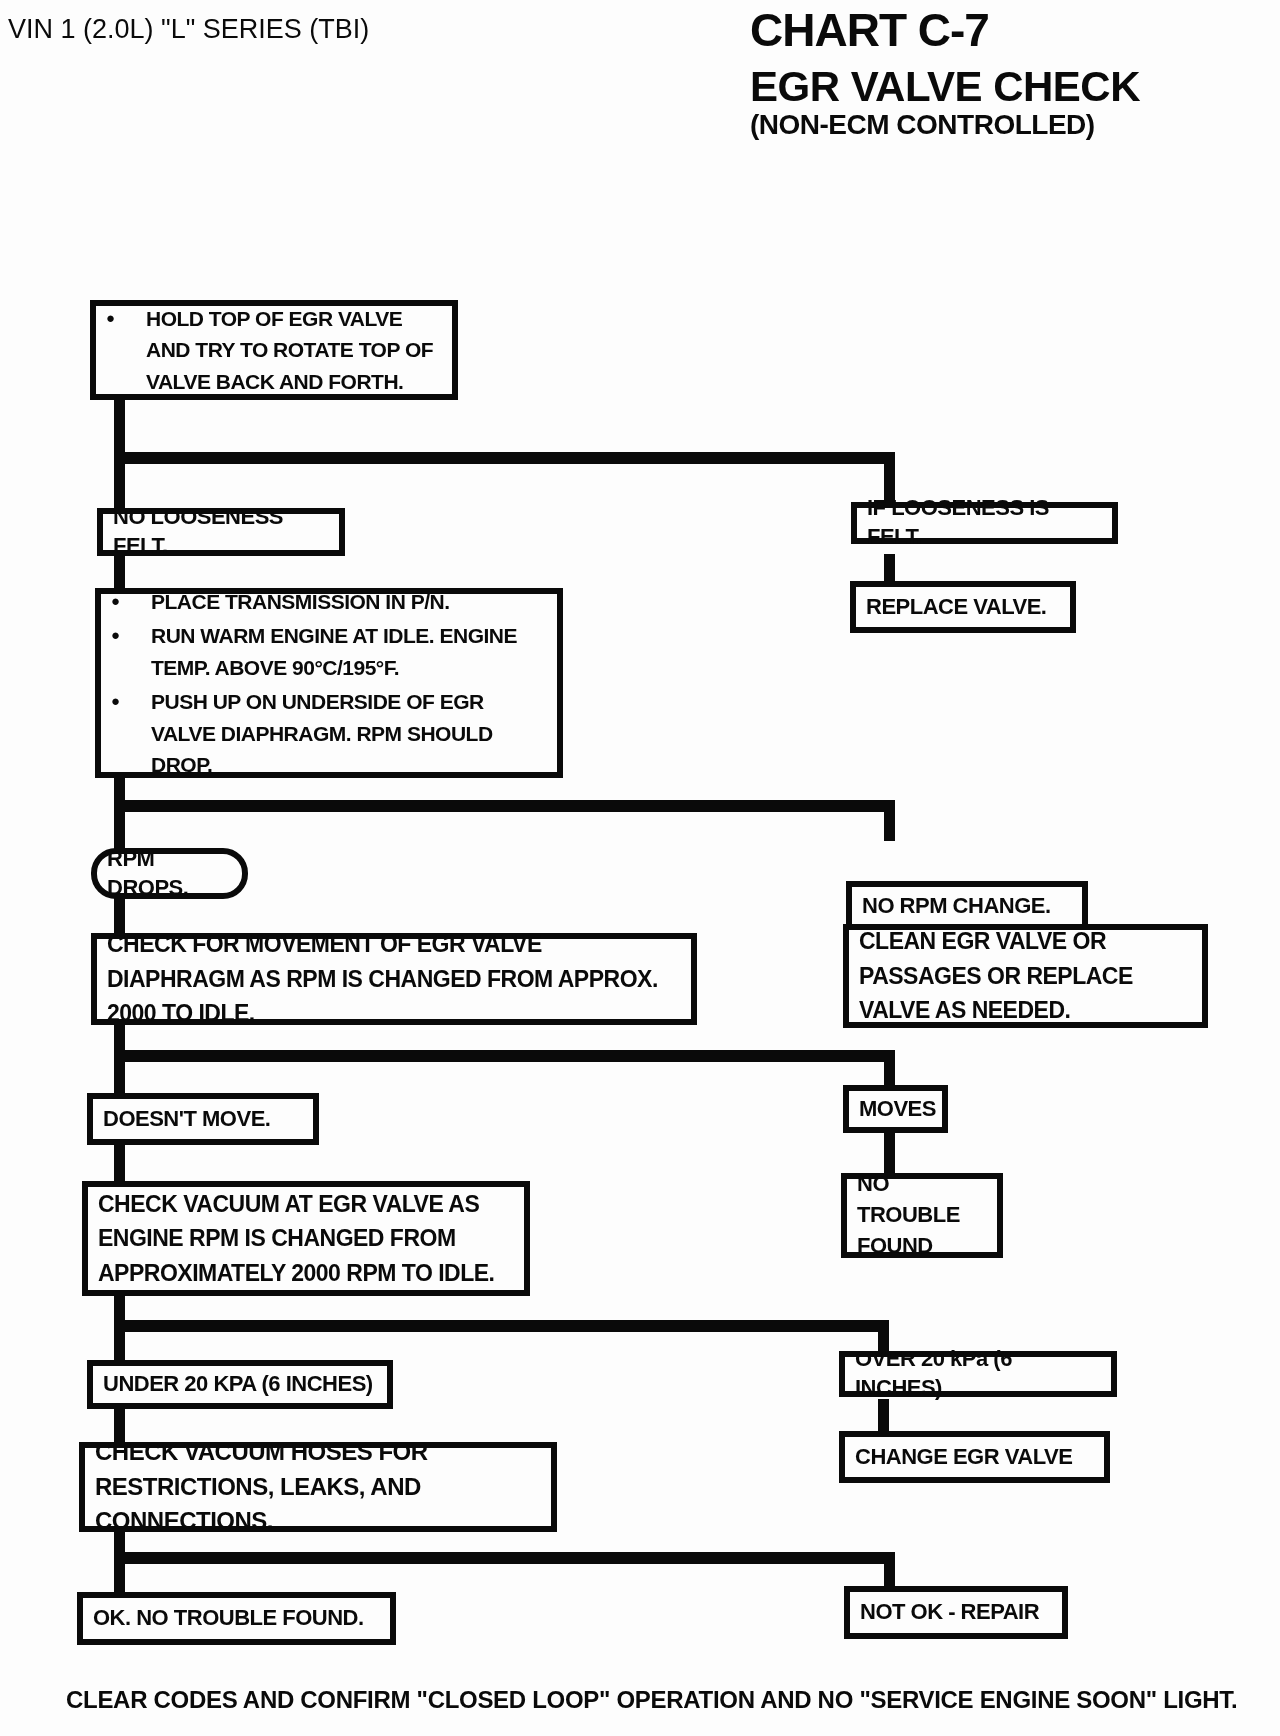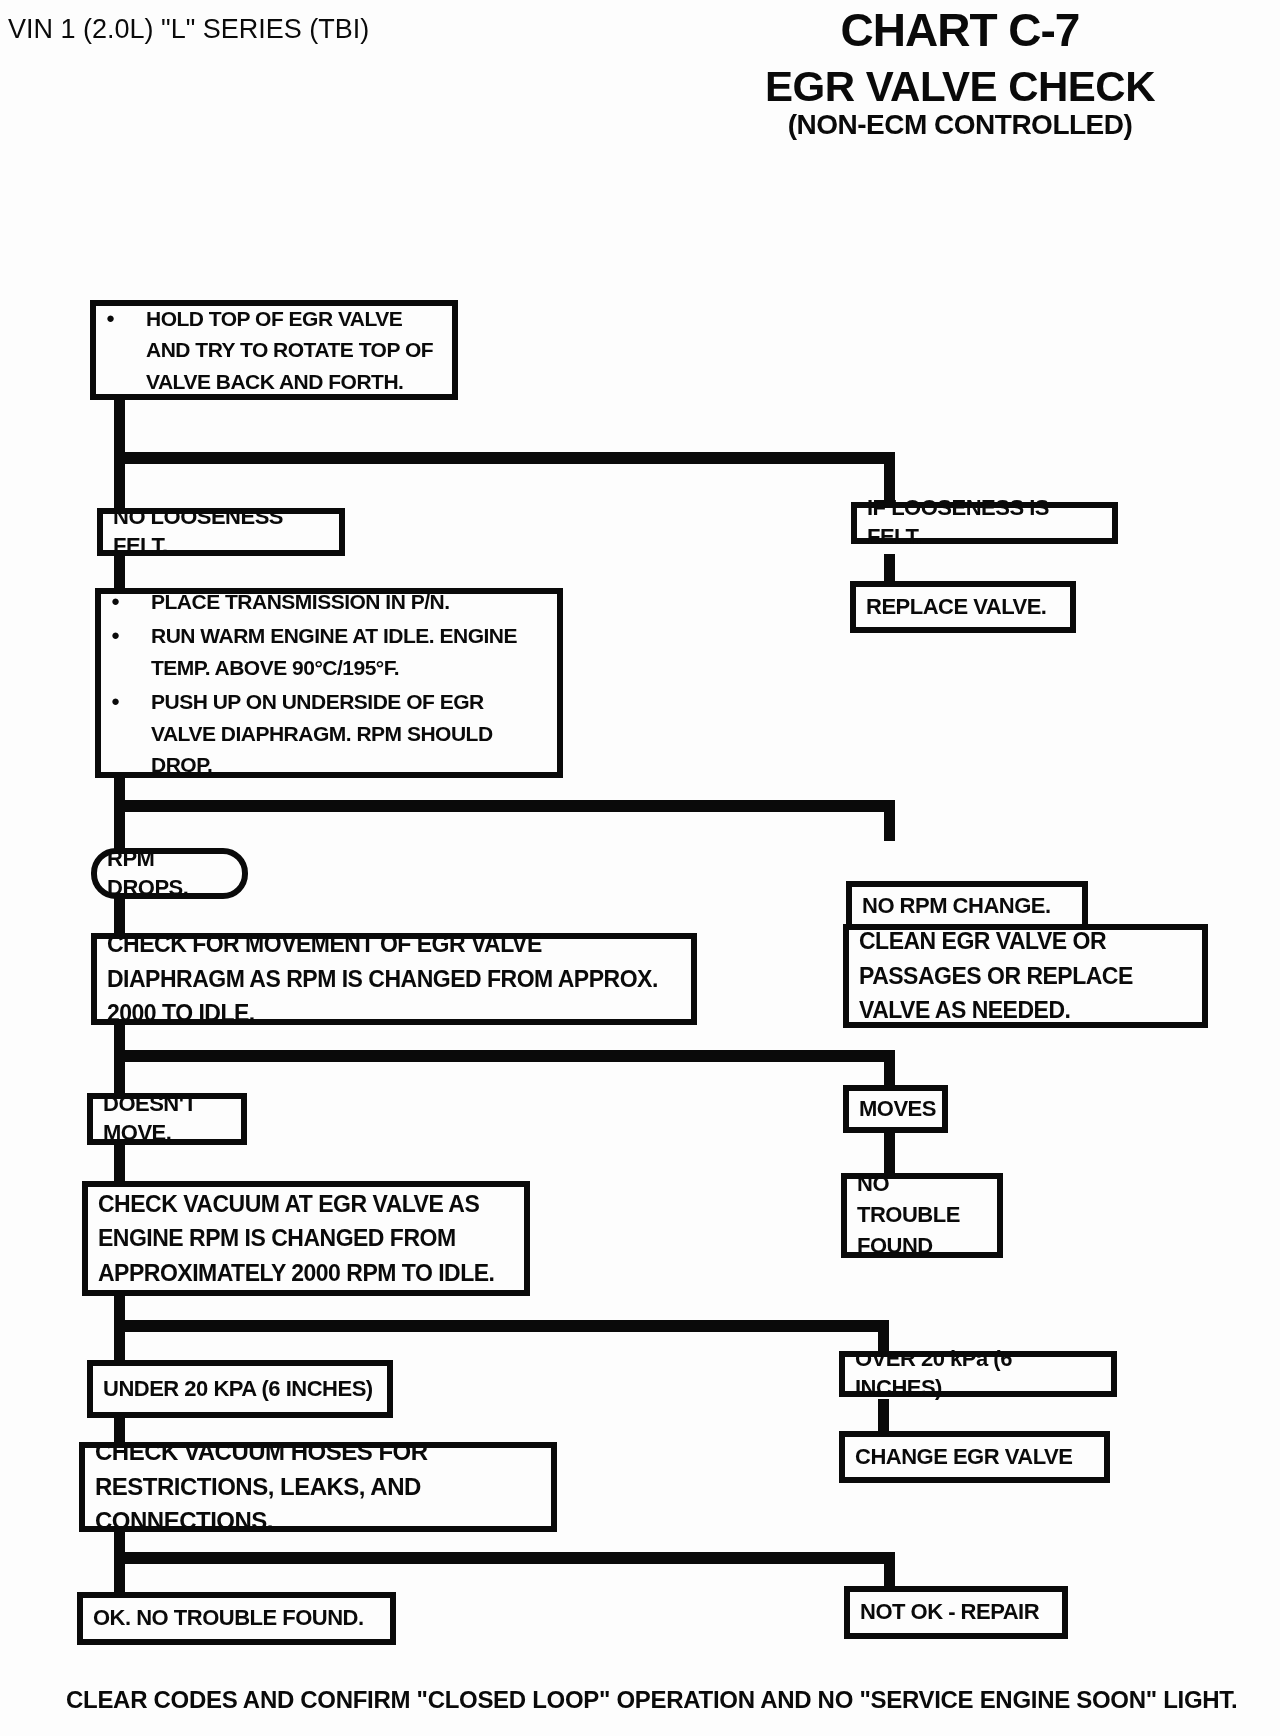--- a/index.html
+++ b/index.html
@@ -15,21 +15,21 @@
     color:var(--ink);
     overflow:hidden;
   }
   .hdr-left{
     position:absolute;left:8px;top:14px;
     font-size:27px;font-weight:400;letter-spacing:0;
     white-space:nowrap;
   }
   .hdr-right{
     position:absolute;left:750px;top:6px;width:420px;
-    text-align:center;font-weight:bold;
+    text-align:left;font-weight:bold;
   }
   .chart-id{font-size:46px;letter-spacing:-1px;line-height:1.05;}
   .chart-title{font-size:42px;letter-spacing:-0.5px;margin-top:12px;line-height:1.0;}
   .chart-subtitle{font-size:28px;letter-spacing:-0.5px;margin-top:3px;line-height:1.0;}
 
   .node{
     position:absolute;box-sizing:border-box;
     border:6px solid var(--ink);
     background:var(--paper);
     display:flex;align-items:center;
@@ -137,37 +137,37 @@
   </div>
 
   <div class="node multiline" style="left:843px;top:924px;width:365px;height:104px;">
     <span class="txt">CLEAN EGR VALVE OR PASSAGES OR REPLACE VALVE AS NEEDED.</span>
   </div>
 
   <div class="node multiline" style="left:91px;top:933px;width:606px;height:92px;">
     <span class="txt">CHECK FOR MOVEMENT OF EGR VALVE DIAPHRAGM AS RPM IS CHANGED FROM APPROX. 2000 TO IDLE.</span>
   </div>
 
-  <div class="node" style="left:87px;top:1093px;width:160px;height:52px;">
+  <div class="node" style="left:87px;top:1093px;width:232px;height:52px;">
     <span class="txt">DOESN'T MOVE.</span>
   </div>
 
   <div class="node" style="left:843px;top:1085px;width:105px;height:48px;">
     <span class="txt">MOVES</span>
   </div>
 
   <div class="node multiline" style="left:841px;top:1173px;width:162px;height:85px;font-size:22px;line-height:1.4;">
     <span class="txt">NO TROUBLE FOUND</span>
   </div>
 
   <div class="node multiline" style="left:82px;top:1181px;width:448px;height:115px;">
     <span class="txt">CHECK VACUUM AT EGR VALVE AS ENGINE RPM IS CHANGED FROM APPROXIMATELY 2000 RPM TO IDLE.</span>
   </div>
 
-  <div class="node" style="left:87px;top:1360px;width:306px;height:58px;">
+  <div class="node" style="left:87px;top:1360px;width:306px;height:49px;">
     <span class="txt">UNDER 20 KPA (6 INCHES)</span>
   </div>
 
   <div class="node" style="left:839px;top:1351px;width:278px;height:46px;justify-content:flex-end;">
     <span class="txt">OVER 20 kPa  (6 INCHES)</span>
   </div>
 
   <div class="node" style="left:839px;top:1431px;width:271px;height:52px;">
     <span class="txt">CHANGE EGR VALVE</span>
   </div>

